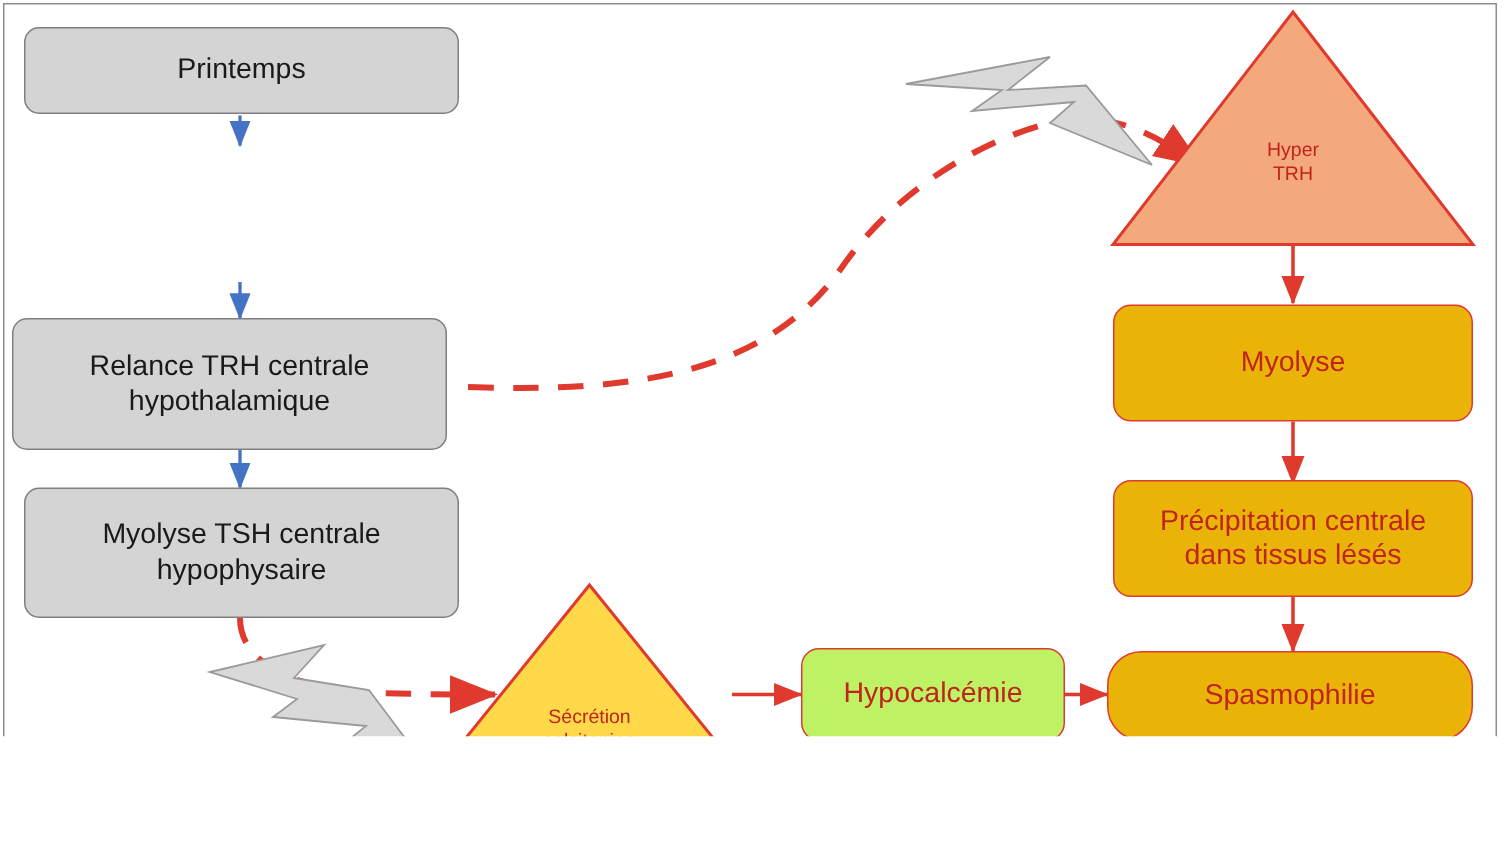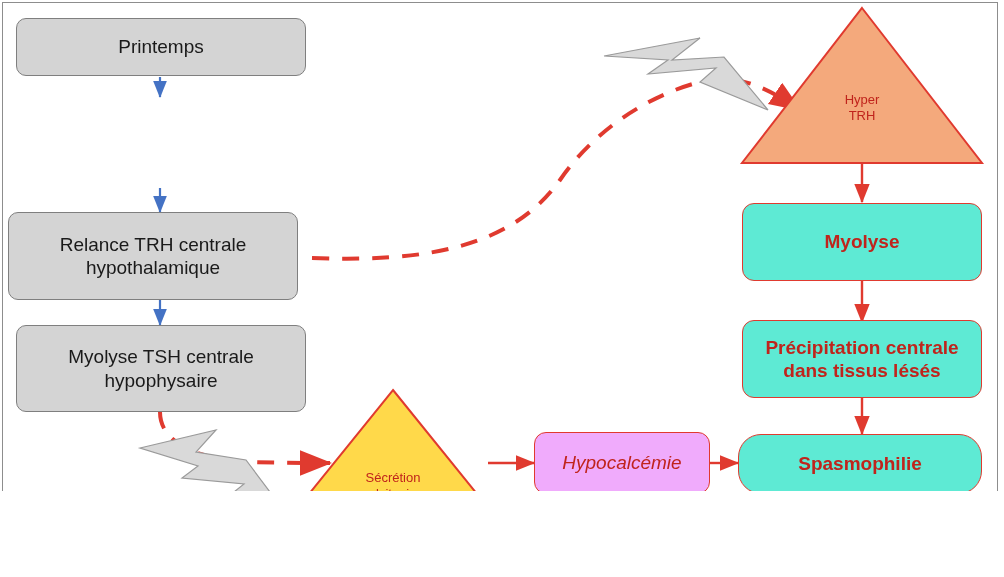--- a/index.html
+++ b/index.html
@@ -52,36 +52,34 @@
   .grey-box {
     background: #d4d4d4;
     border: 1px solid #7f7f7f;
     border-radius: 10px;
     color: #1a1a1a;
     font-size: 19px;
   }
 
   
   .orange-box {
-    background: #5eead4;
+    background: #eab308;
     border: 1.5px solid #e03a2f;
     border-radius: 12px;
     color: #c0241c;
     font-size: 19px;
-    font-weight: bold;
   }
 
   
   .yellow-box {
-    background: #f0abfc;
+    background: #bef264;
     border: 1.5px solid #e03a2f;
     border-radius: 12px;
     color: #c0241c;
     font-size: 19px;
-    font-style: italic;
   }
 
   
   .tri-label {
     position: absolute;
     color: #c0241c;
     font-size: 13px;
     text-align: center;
     line-height: 1.22;
     white-space: pre-line;

